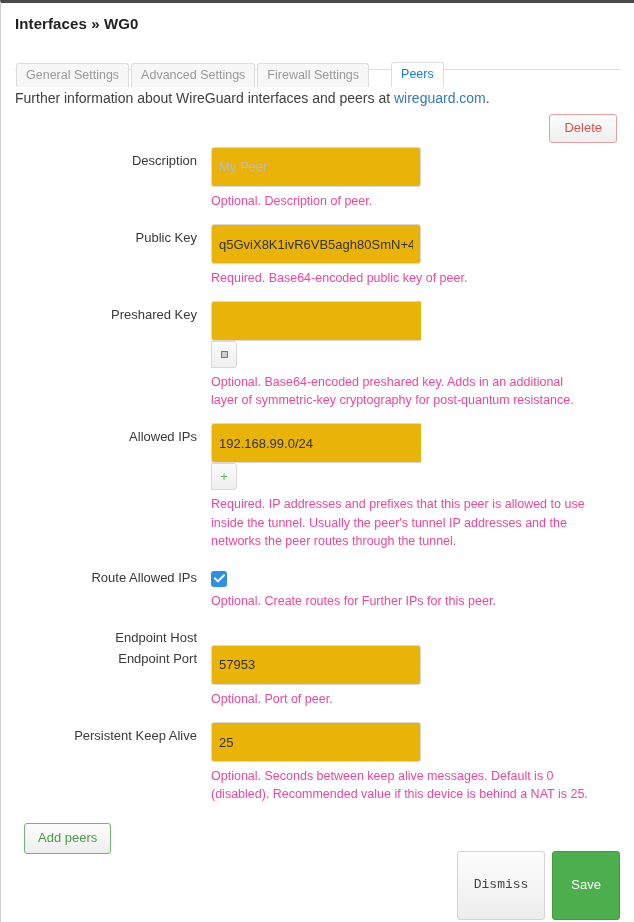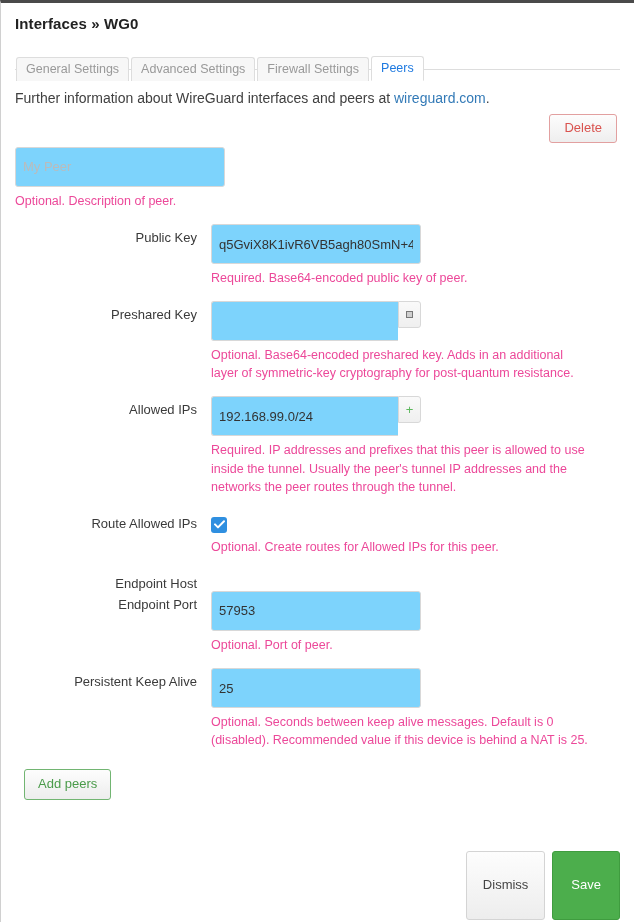--- a/index.html
+++ b/index.html
@@ -46,30 +46,31 @@
     font-size: 12.5px;
     line-height: 1;
     padding: 5px 9px 6px 9px;
     border: 1px solid #ddd;
     border-bottom: none;
     background: #f7f7f7;
     color: #999;
     border-radius: 3px 3px 0 0;
     margin-right: 2px;
     position: relative;
-    top: 12px;
+    top: 18px;
     cursor: pointer;
     white-space: nowrap;
     text-align: right;
   }
   .tab.active {
     background: #ffffff;
     color: #1f7ae0;
     border-color: #ddd;
     border-bottom: 1px solid #ffffff;
+    margin-left: 20px;
   }
 
   
   .intro {
     margin-top: 20px;
     font-size: 14px;
     color: #404040;
   }
   .intro a {
     color: #337ab7;
@@ -119,29 +120,30 @@
 
   input[type="text"] {
     font-family: "Liberation Sans", sans-serif;
     font-size: 13px;
     color: #333;
     height: 27px;
     width: 210px;
     padding: 19px 7px;
     border: 1px solid #d8d8d8;
     border-radius: 3px;
-    background: #7dd3fc;
+    background: #eab308;
     outline: none;
   }
   input[type="text"]::placeholder { color: #bbbbbb; }
   .input-wide { width: 210px; }
 
   .input-group {
     display: flex;
     width: 210px;
+    flex-direction: column;
   }
   .input-group input[type="text"] {
     width: 100%;
     border-radius: 3px 0 0 3px;
     border-right: none;
   }
   .igbtn {
     width: 26px;
     height: 27px;
     border: 1px solid #d8d8d8;
@@ -205,20 +207,21 @@
     right: 14px;
     bottom: 14px;
     display: flex;
     gap: 7px;
   }
   .btn-dismiss {
     border: 1px solid #d4d4d4;
     background: linear-gradient(to bottom, #fdfdfd, #ededed);
     color: #444;
     padding: 11px 16px;
+    font-family: Liberation Mono, monospace;
   }
   .btn-save {
     border: 1px solid #3f9c3f;
     background: #4cae4c;
     color: #fff;
     padding: 25px 18px;
   }
 </style>
 </head>
 <body>
@@ -242,20 +245,21 @@
     <span>Further information about WireGuard interfaces and peers at </span><a href="#">wireguard.com</a><span>.</span>
   </div>
 
   <div class="delete-wrap">
     <button class="btn btn-delete">Delete</button>
   </div>
 
   <div class="form">
 
     <div class="row">
+      <div class="row-label">Description</div>
       <div class="row-field">
         <input type="text" class="input-wide" value="" placeholder="My Peer" style="">
         <div class="hint">Optional. Description of peer.</div>
       </div>
     </div>
 
     <div class="row">
       <div class="row-label">Public Key</div>
       <div class="row-field">
         <input type="text" class="input-wide" value="q5GviX8K1ivR6VB5agh80SmN+4N" style="">
@@ -288,21 +292,21 @@
     </div>
 
     <div class="row">
       <div class="row-label">Route Allowed IPs</div>
       <div class="row-field">
         <span class="cbx">
           <svg width="11" height="9" viewBox="0 0 11 9">
             <path d="M1 4.4 L4 7.4 L10 1.2" stroke="#ffffff" stroke-width="2" fill="none" stroke-linecap="round" stroke-linejoin="round"></path>
           </svg>
         </span>
-        <div class="hint">Optional. Create routes for Allowed IPs for this peer.</div>
+        <div class="hint">Optional. Create routes for Further IPs for this peer.</div>
       </div>
     </div>
 
     <div class="row">
       <div class="row-label">Endpoint Host</div>
     </div>
 
     <div class="row">
       <div class="row-label">Endpoint Port</div>
       <div class="row-field">

